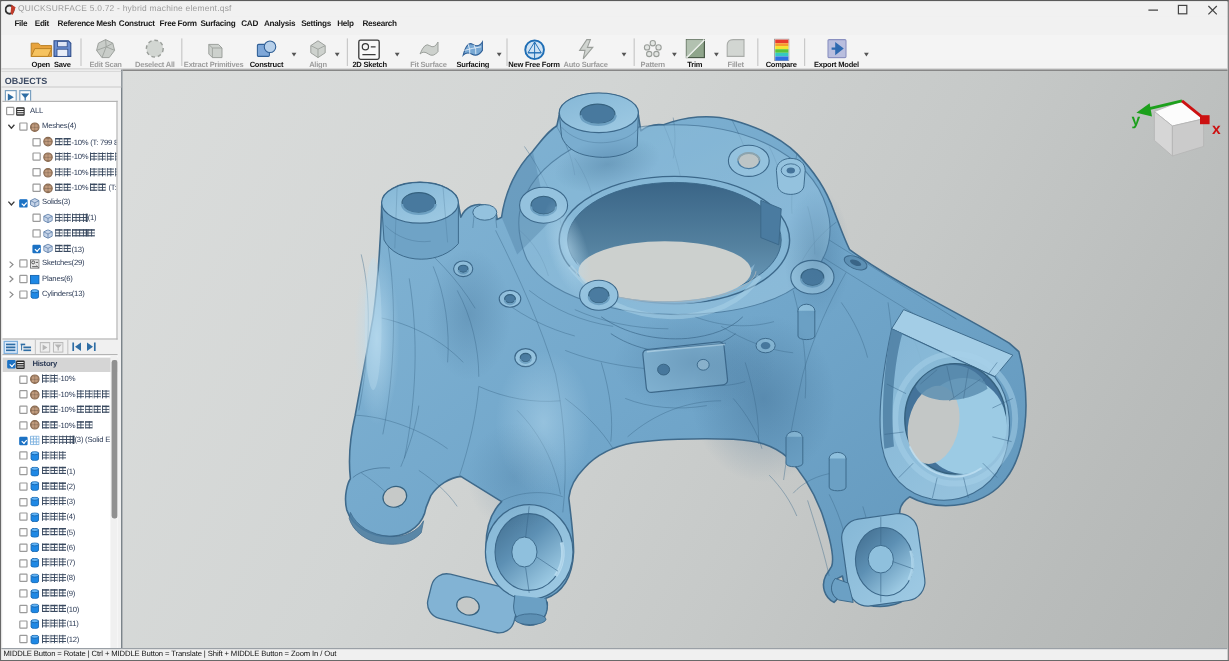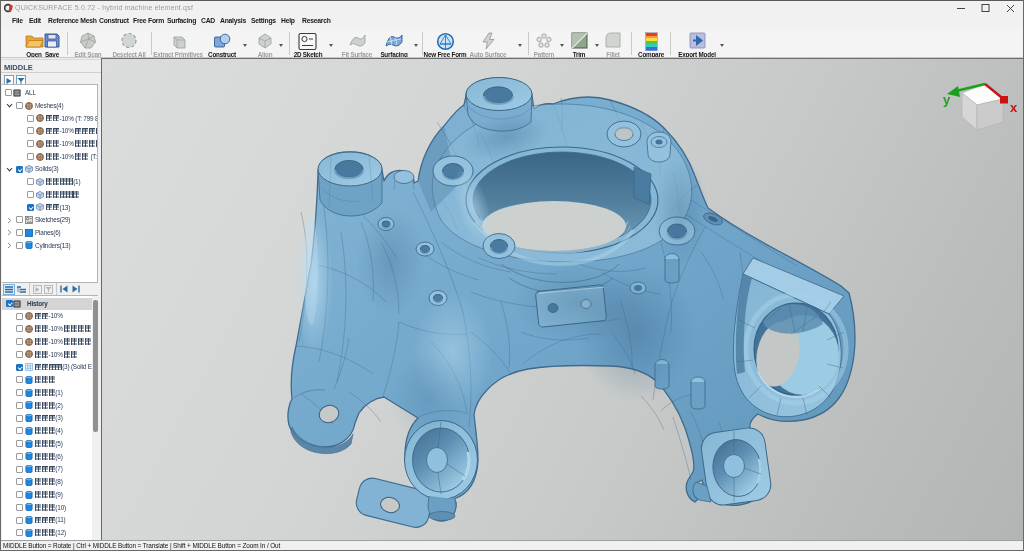--- a/index.html
+++ b/index.html
@@ -441,21 +441,21 @@
       <path d="M38,45 L64,39 L64,62 L38,70 Z" fill="#cbcbcb" stroke="#b5b5b5" stroke-width="0.7"></path>
       <path d="M46,24 L17,31" stroke="#1ca01c" stroke-width="2.4"></path>
       <path d="M19,26 L8,34 L21,37 Z" fill="#1ca01c"></path>
       <path d="M46,24 L62,37" stroke="#cc1111" stroke-width="2.4"></path>
       <rect x="61" y="36" width="8" height="7.5" fill="#cc1111"></rect>
       <text x="4" y="44" font-size="13" font-weight="bold" fill="#1ca01c" font-family="Liberation Sans,sans-serif">y</text>
       <text x="71" y="52" font-size="13" font-weight="bold" fill="#cc1111" font-family="Liberation Sans,sans-serif">x</text>
     </svg>
   </div>
 <div class="abs" id="lpanel">
- <div class="abs" id="objhdr">MIDDLE</div>
+ <div class="abs" id="objhdr">OBJECTS</div>
  <div class="fbtn" style="left:3px;top:17px">
       <svg width="8" height="8" viewBox="0 0 8 8">
         <path d="M1.5 1 L6.5 4 L1.5 7 Z" fill="#2e6da4"></path>
       </svg>
     </div>
  <div class="fbtn" style="left:15px;top:17px">
       <svg width="8" height="8" viewBox="0 0 8 8">
         <path d="M0.5 1 L7.5 1 L4.5 4.5 L4.5 7 L3.5 7 L3.5 4.5 Z" fill="#2e6da4"></path>
       </svg>
     </div>

